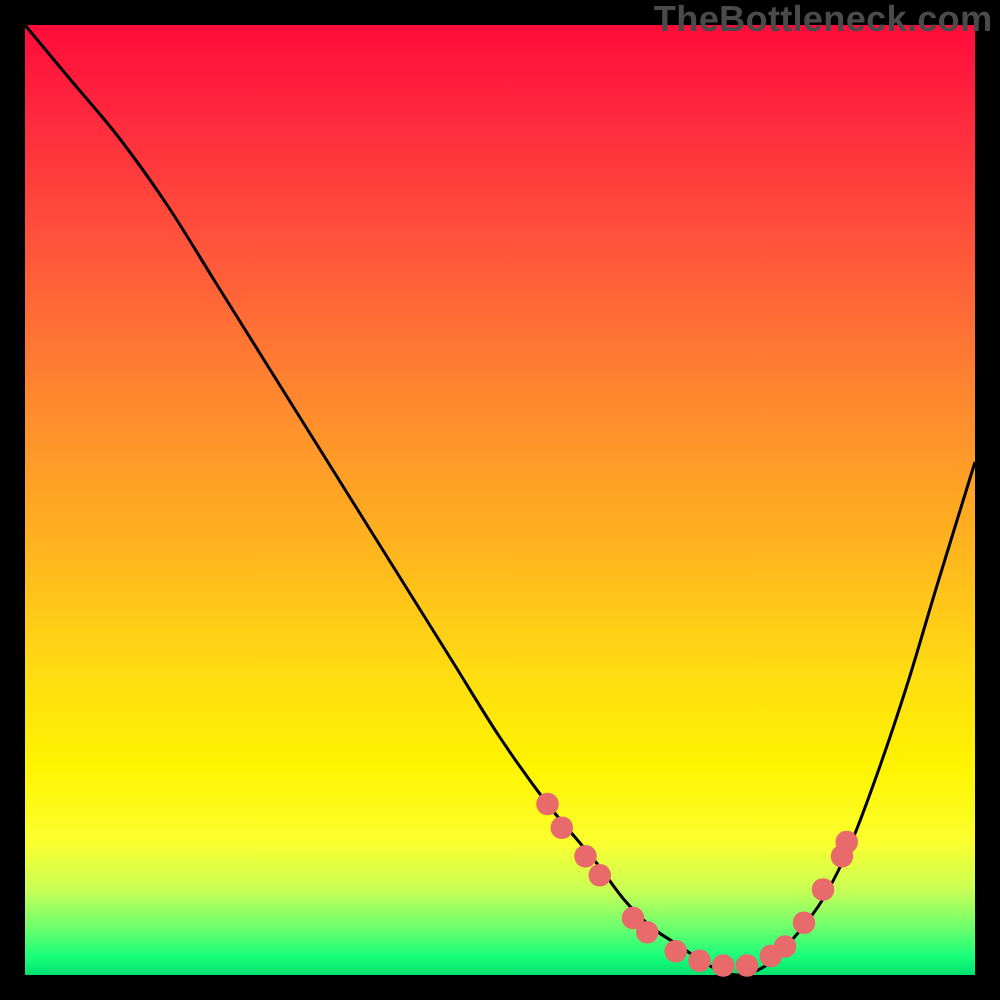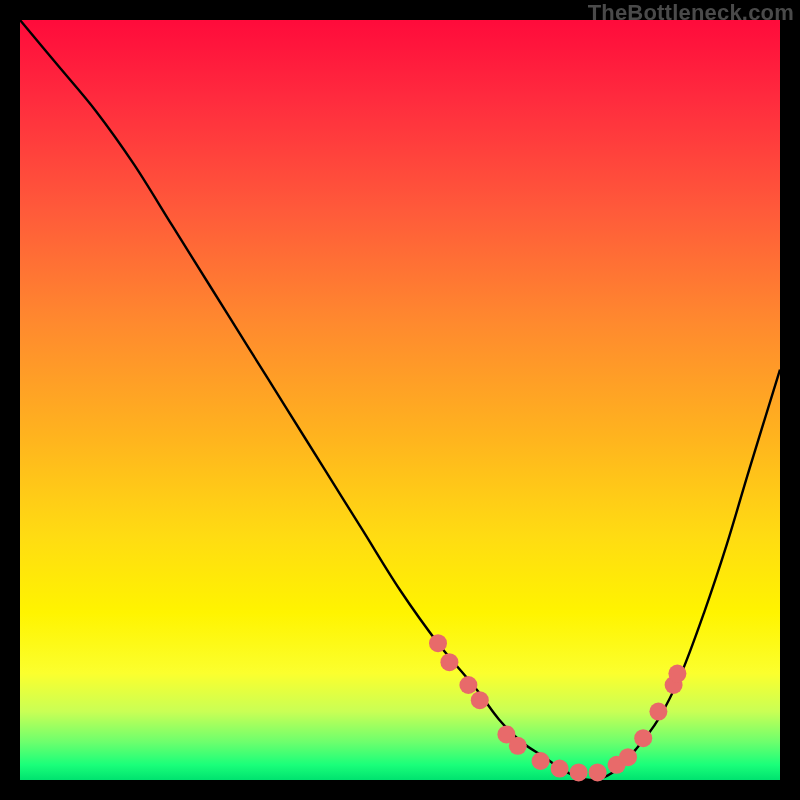--- a/index.html
+++ b/index.html
@@ -40,21 +40,21 @@
       #6dff6d 95%,
       #1aff7a 98%,
       #00e26f 100%
     );
   }
   .watermark {
     position: absolute;
     top: 0px;
     right: 6px;
     color: #4a4a4a;
-    font-size: 22px;
+    font-size: 29px;
     font-weight: 600;
     letter-spacing: 0.2px;
     user-select: none;
   }
   svg.curve {
     position: absolute;
     left: 0;
     top: 0;
     width: 760px;
     height: 760px;

